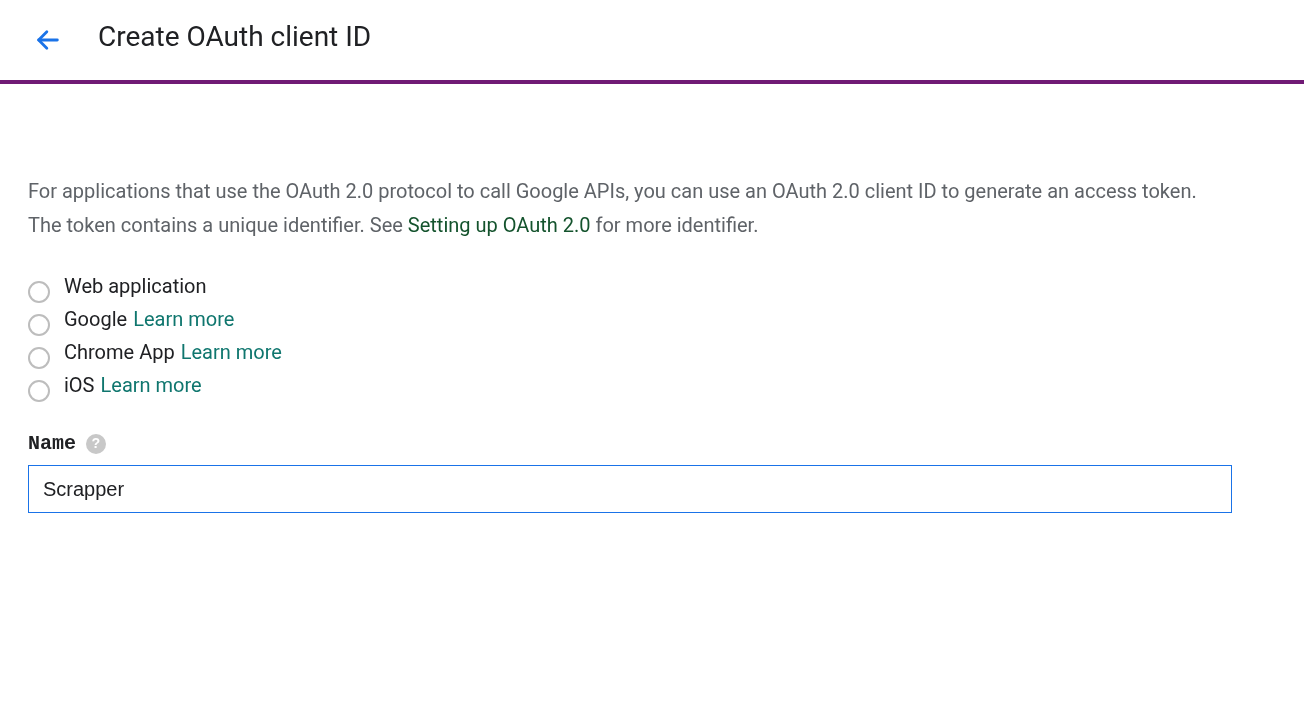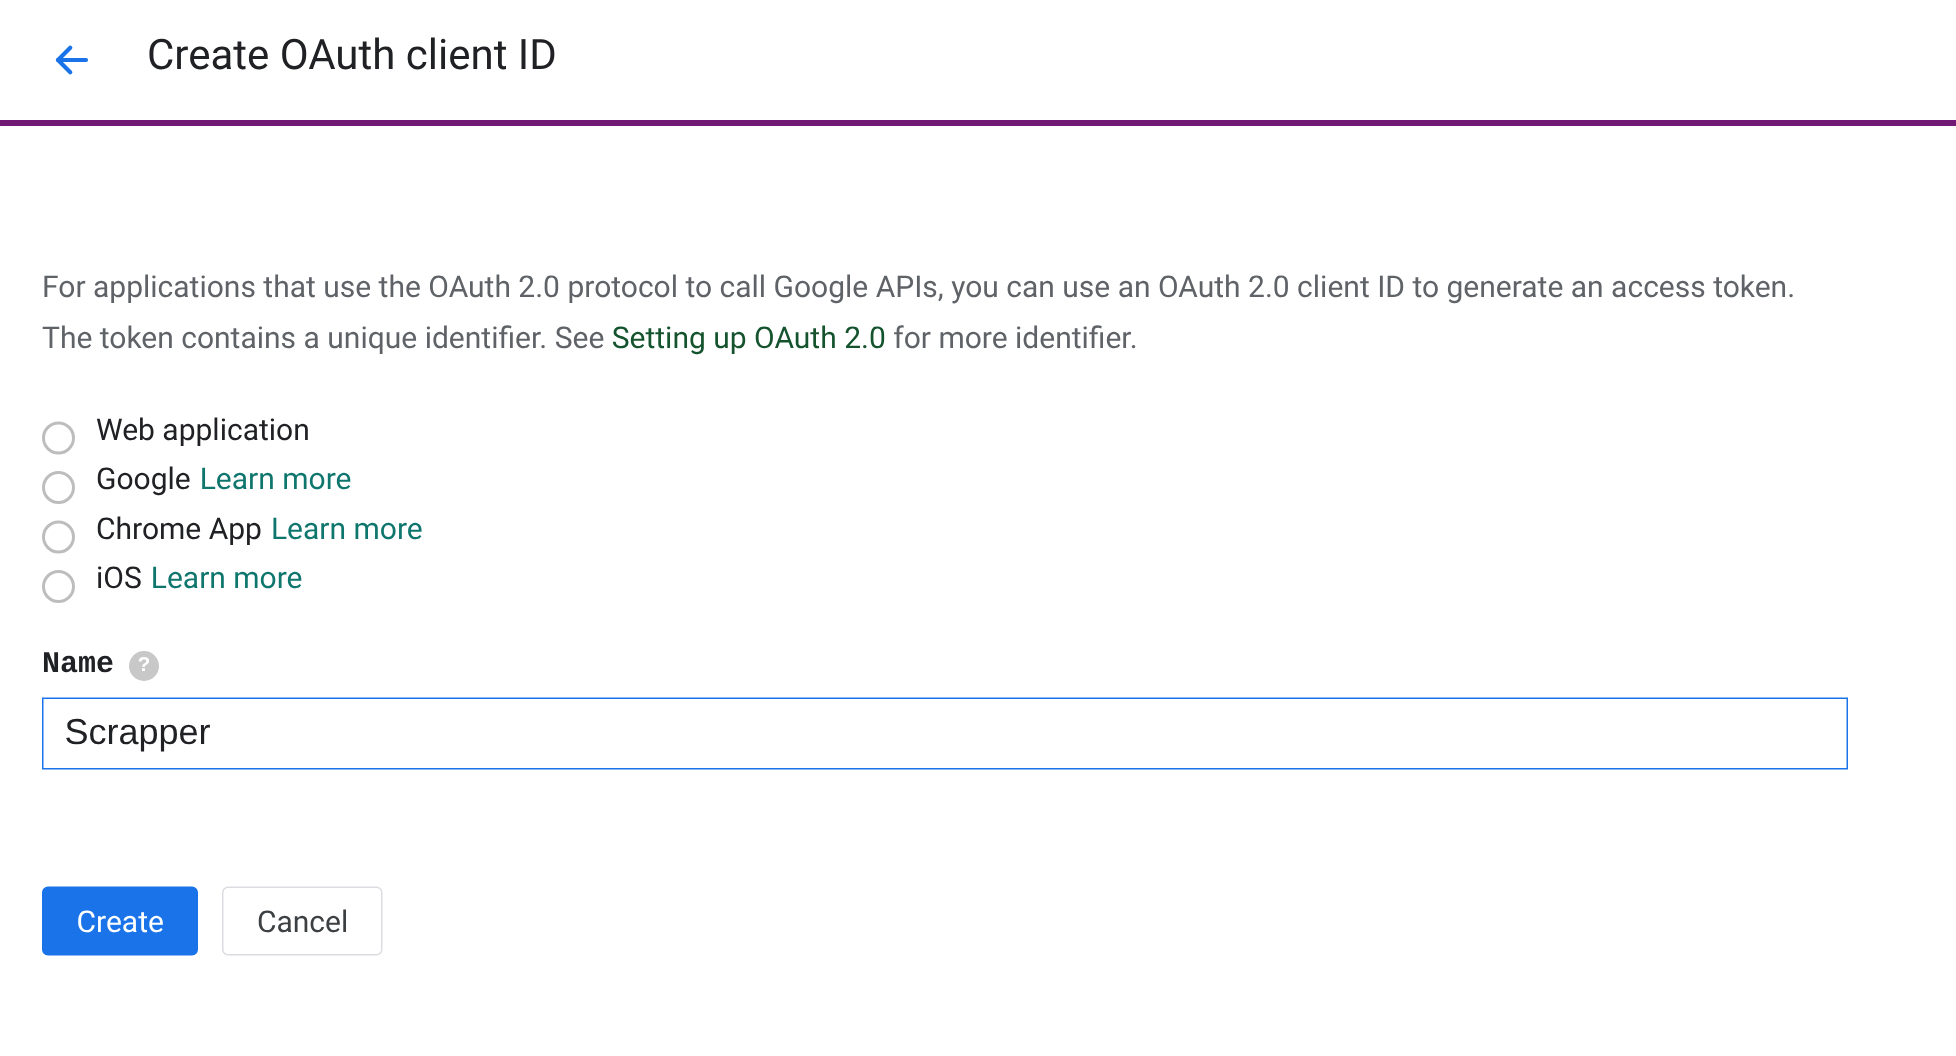--- a/index.html
+++ b/index.html
@@ -118,21 +118,21 @@
       justify-content: center;
       margin-left: 10px;
       cursor: pointer;
     }
     .name-input {
       width: 1232px;
       max-width: 100%;
       height: 48px;
       border: 1px solid #1a73e8;
       outline: none;
-      font-size: 24px;
+      font-size: 20px;
       padding: 0 14px;
       color: #202124;
     }
     .buttons {
       margin-top: 78px;
       display: flex;
       gap: 16px;
     }
     .btn {
       font-size: 20px;
@@ -194,18 +194,14 @@
       </div>
     </div>
 
   <div class="name-label-row">
     <span>Name</span>
     <span class="help-icon">?</span>
   </div>
 
   <input type="text" class="name-input" value="Scrapper" style="">
 
-  <div class="buttons">
-    <button class="btn btn-primary">Create</button>
-    <button class="btn btn-secondary">Cancel</button>
-  </div>
 
 </div>
 
 </body></html>

